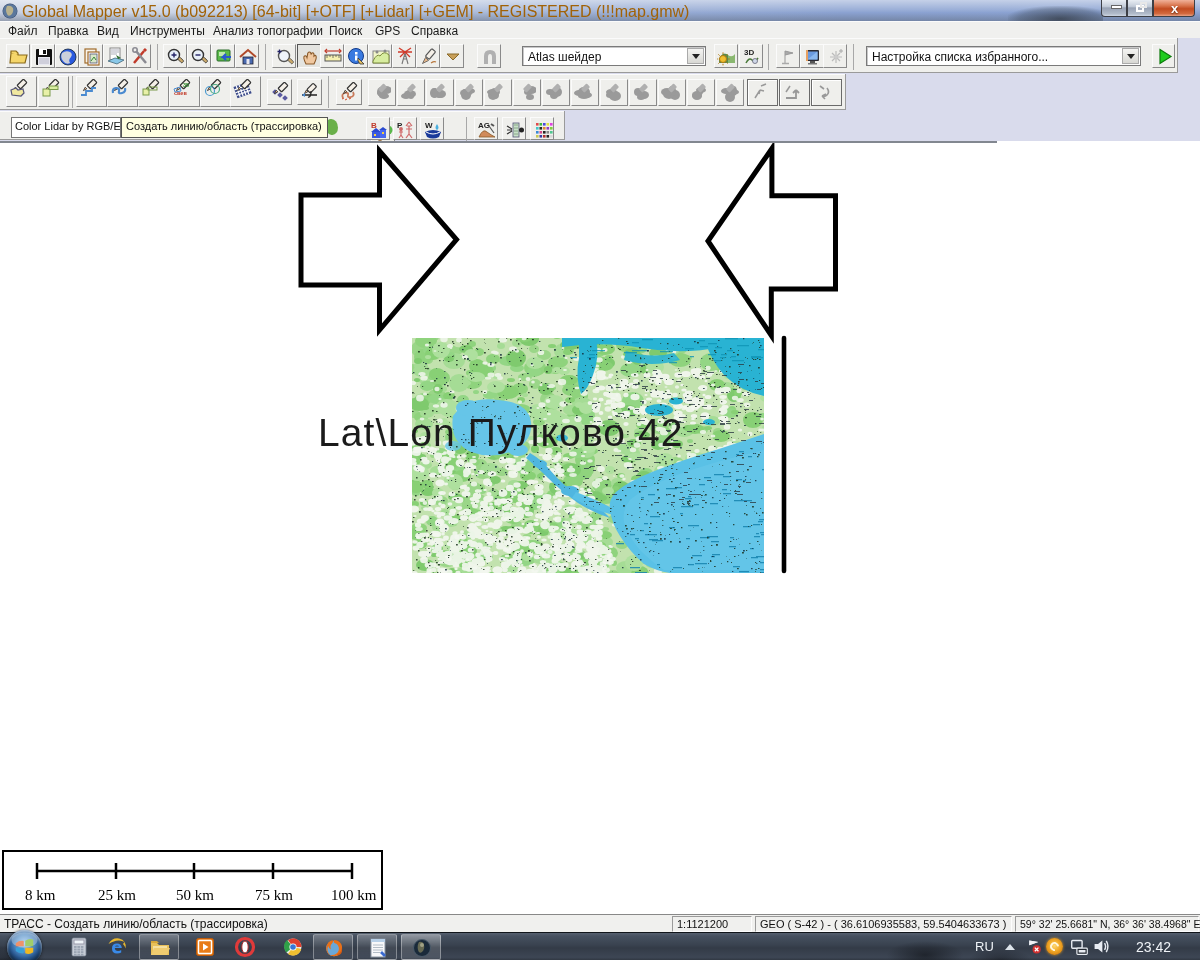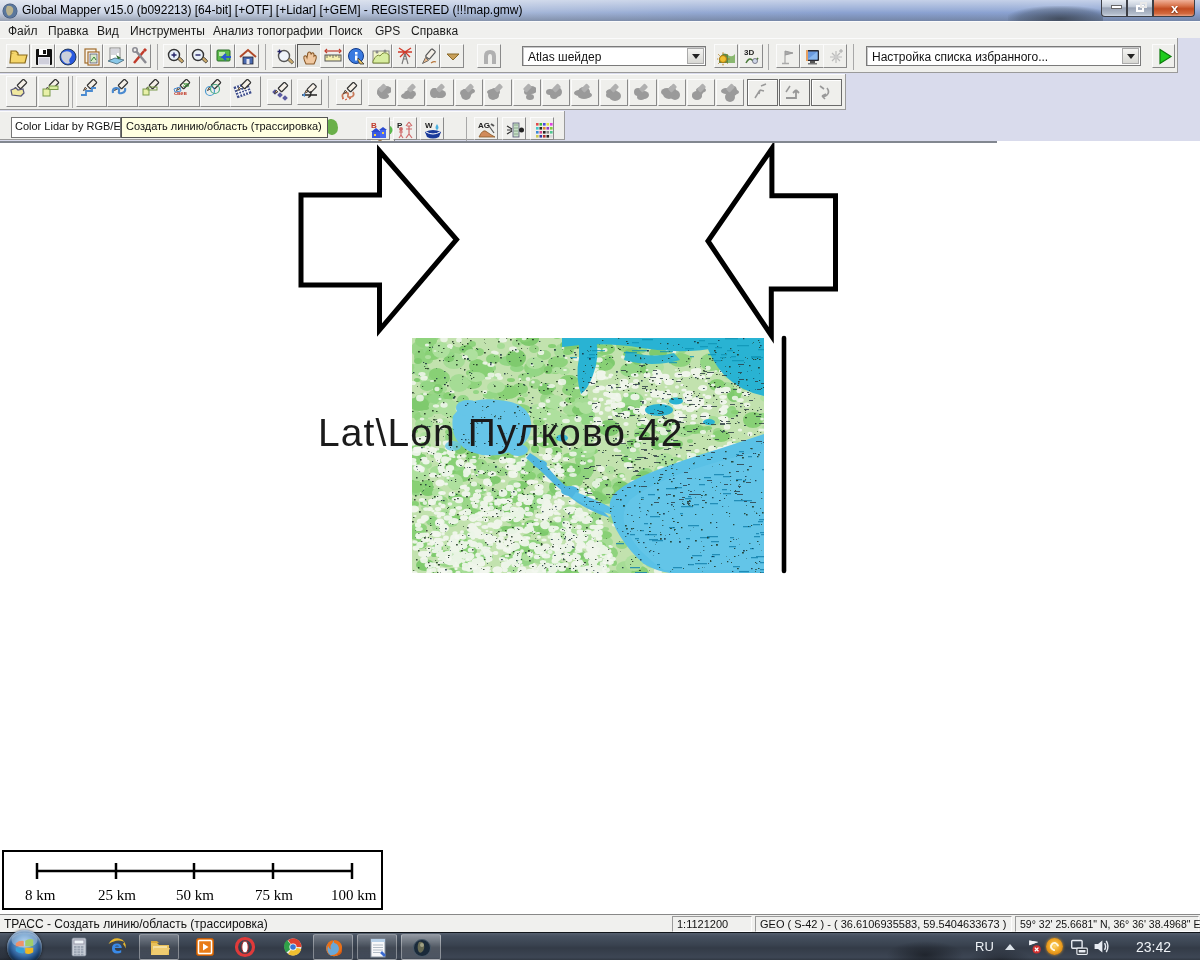--- a/index.html
+++ b/index.html
@@ -5,21 +5,21 @@
 * { margin:0; padding:0; box-sizing:border-box; }
 html,body { width:1200px; height:960px; overflow:hidden; font-family:"Liberation Sans", sans-serif; }
 #root { position:relative; width:1200px; height:960px; background:#fff; }
 
 #titlebar { position:absolute; left:0; top:0; width:1200px; height:21px;
   background:linear-gradient(to right,#c6cfe2 0%,#cdd6e7 10%,#c2cde1 22%,#b2c0db 34%,#a2b4d7 46%,#94a9d3 58%,#8ba2d1 70%,#8aa2d2 100%); }
 #titleshade { position:absolute; left:0; top:0; width:1200px; height:21px;
   background:linear-gradient(to bottom, rgba(255,255,255,.5) 0%, rgba(255,255,255,.15) 45%, rgba(0,0,0,0) 60%, rgba(90,100,115,.45) 100%); }
 #titledark1 { position:absolute; left:1008px; top:6px; width:95px; height:15px; background:radial-gradient(ellipse at 55% 85%, rgba(30,35,40,.6) 0%, rgba(40,50,60,.3) 55%, rgba(0,0,0,0) 75%); }
 #titleicon { position:absolute; left:2px; top:3px; width:16px; height:16px; }
-#titletext { position:absolute; left:22px; top:3px; font-size:12px; color:#000000; white-space:nowrap;text-align:center; }
+#titletext { position:absolute; left:22px; top:3px; font-size:16px; color:#a16207; white-space:nowrap;text-align:center; }
 
 #winbtns { position:absolute; left:1101px; top:0; width:94px; height:17px; }
 .wb { position:absolute; top:0; height:17px; border:1px solid #3c3f46; border-top:none; background:linear-gradient(to bottom,#e8edf3 0%,#c3ccd9 40%,#97a2b4 50%,#b0bac9 85%,#cdd6e2 100%); }
 #wb-min { left:0; width:26px; border-radius:0 0 0 4px; }
 #wb-max { left:26px; width:26px; }
 #wb-close { left:52px; width:42px; border-radius:0 0 4px 0;
   background:linear-gradient(to bottom,#f0b199 0%,#d9754e 35%,#c24b20 55%,#d2693e 85%,#e9a183 100%); }
 .wbg { position:absolute; font-size:11px; color:#fff; font-weight:bold; }
 
 #menubar { position:absolute; left:0; top:21px; width:1200px; height:17px; background:#f0f0ee; border-top:1px solid #fbfbfb; }

